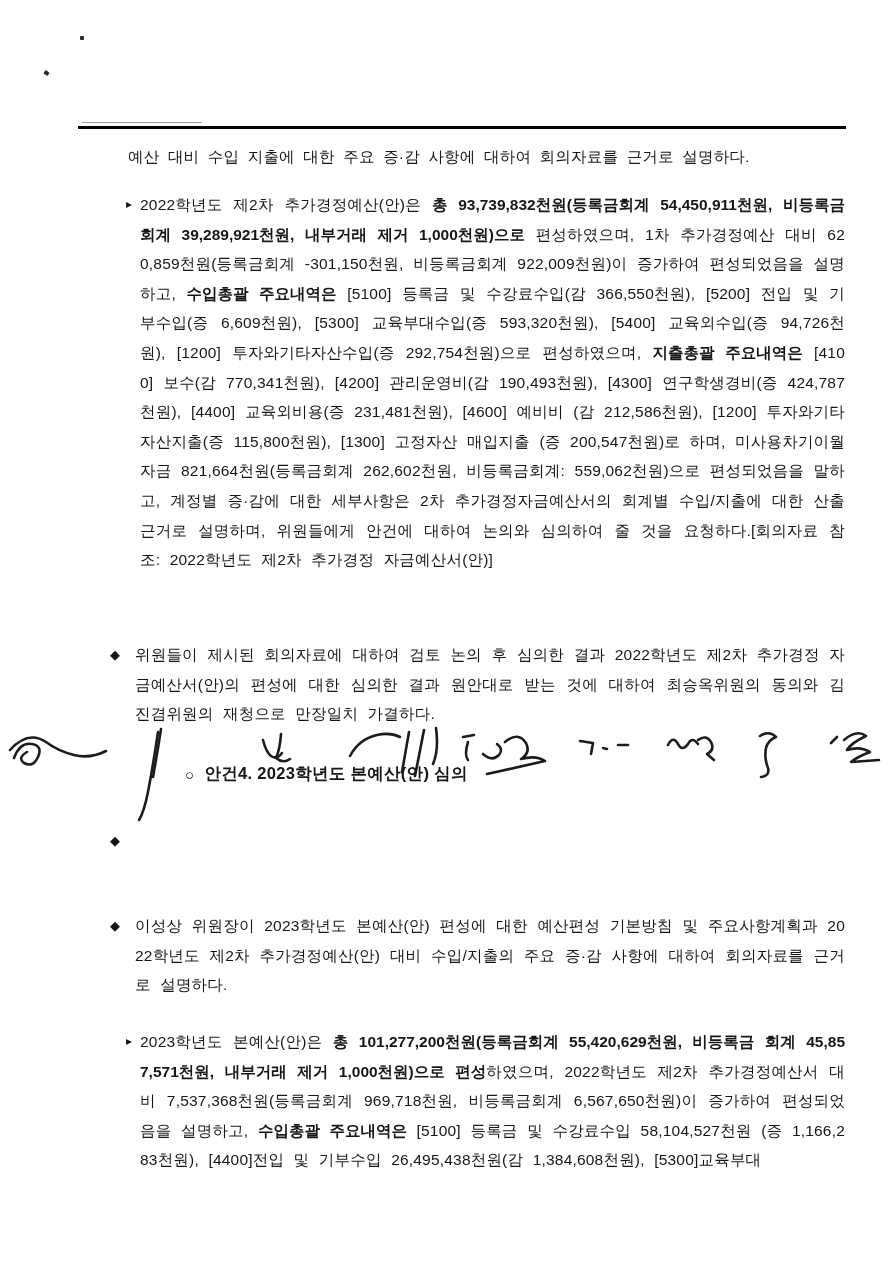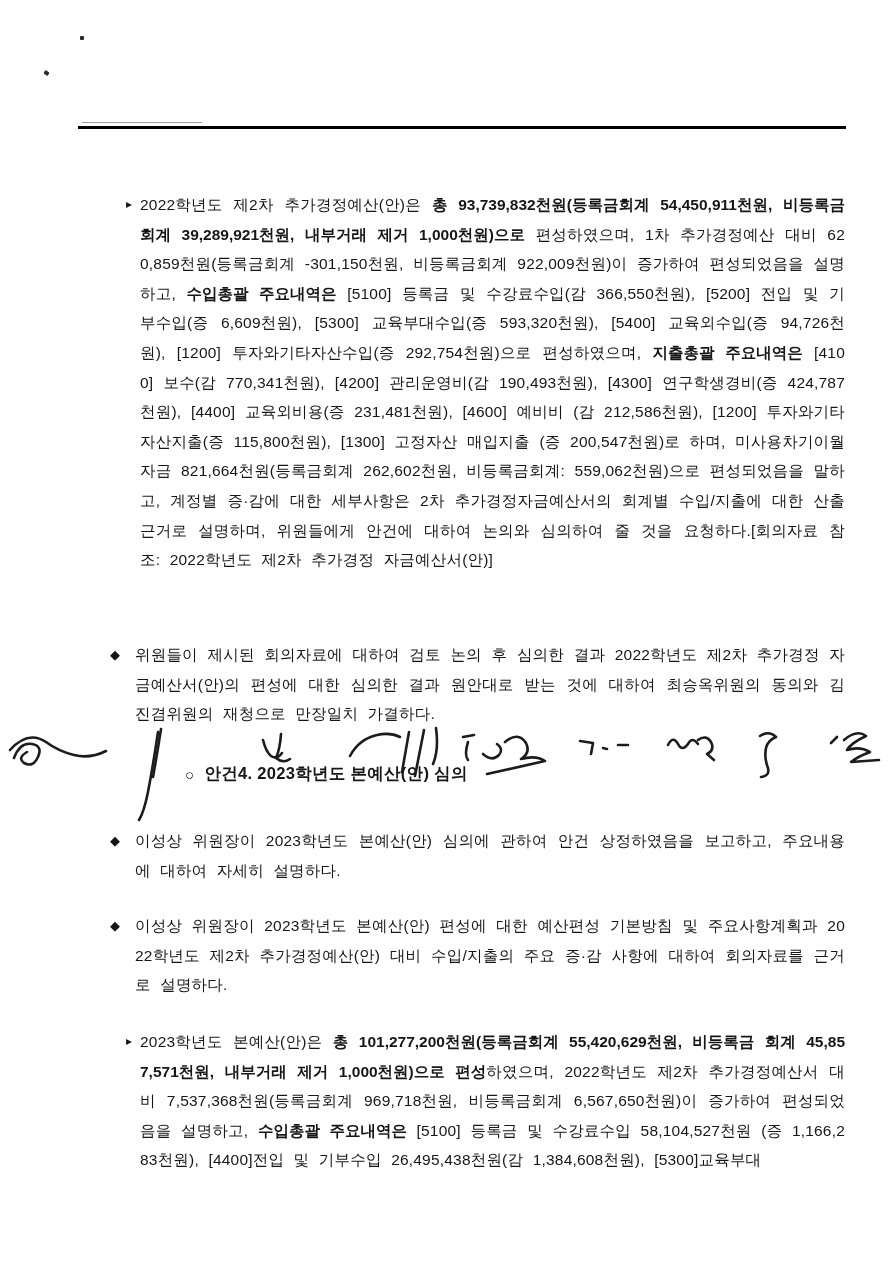--- a/index.html
+++ b/index.html
@@ -55,39 +55,39 @@
 <body>
 
 <div class="page">
 
   <span class="speck speck1"></span>
   <span class="speck speck2"></span>
 
   <div class="top-rule-ghost"></div>
   <div class="top-rule"></div>
 
+  <p class="carryover">예산 대비 수입 지출에 대한 주요 증·감 사항에 대하여 회의자료를 근거로 설명하다.</p>
 
   <div class="para p1">
     <span class="bullet tri">▸</span>
     <span><span>2022학년도 제2차 추가경정예산(안)은 </span><b>총 93,739,832천원(등록금회계 54,450,911천원, 비등록금 회계 39,289,921천원, 내부거래 제거 1,000천원)으로</b><span> 편성하였으며, 1차 추가경정예산 대비 620,859천원(등록금회계 -301,150천원, 비등록금회계 922,009천원)이 증가하여 편성되었음을 설명하고, </span><b>수입총괄 주요내역은</b><span> [5100] 등록금 및 수강료수입(감 366,550천원), [5200] 전입 및 기부수입(증 6,609천원), [5300] 교육부대수입(증 593,320천원), [5400] 교육외수입(증 94,726천원), [1200] 투자와기타자산수입(증 292,754천원)으로 편성하였으며, </span><b>지출총괄 주요내역은</b><span> [4100] 보수(감 770,341천원), [4200] 관리운영비(감 190,493천원), [4300] 연구학생경비(증 424,787천원), [4400] 교육외비용(증 231,481천원), [4600] 예비비 (감 212,586천원), [1200] 투자와기타자산지출(증 115,800천원), [1300] 고정자산 매입지출 (증 200,547천원)로 하며, 미사용차기이월자금 821,664천원(등록금회계 262,602천원, 비등록금회계: 559,062천원)으로 편성되었음을 말하고, 계정별 증·감에 대한 세부사항은 2차 추가경정자금예산서의 회계별 수입/지출에 대한 산출근거로 설명하며, 위원들에게 안건에 대하여 논의와 심의하여 줄 것을 요청하다.[회의자료 참조: 2022학년도 제2차 추가경정 자금예산서(안)]</span></span>
   </div>
 
   <div class="para p2">
     <span class="bullet dia">◆</span>
     <span><span>위원들이 제시된 회의자료에 대하여 검토 논의 후 심의한 결과 2022학년도 제2차 추가경정 자금예산서(안)의 편성에 대한 심의한 결과 원안대로 받는 것에 대하여 최승옥위원의 동의와 김진겸위원의 재청으로 만장일치 가결하다.</span></span>
   </div>
 
   <div class="heading">
     <span class="circ">○</span>
     <span>안건4. 2023학년도 본예산(안) 심의</span>
   </div>
 
   <div class="para p3">
     <span class="bullet dia">◆</span>
-    <span><span>이성상 위원장이 2023학년도 본예산(안) 심의에 관하여 안건 상정하였음을 보고하고, 주요내용에 대하여 자세히 설명하다.</span></span>
   </div>
 
   <div class="para p4">
     <span class="bullet dia">◆</span>
     <span><span>이성상 위원장이 2023학년도 본예산(안) 편성에 대한 예산편성 기본방침 및 주요사항계획과 2022학년도 제2차 추가경정예산(안) 대비 수입/지출의 주요 증·감 사항에 대하여 회의자료를 근거로 설명하다.</span></span>
   </div>
 
   <div class="para p5">
     <span class="bullet tri">▸</span>
     <span><span>2023학년도 본예산(안)은 </span><b>총 101,277,200천원(등록금회계 55,420,629천원, 비등록금 회계 45,857,571천원, 내부거래 제거 1,000천원)으로 편성</b><span>하였으며, 2022학년도 제2차 추가경정예산서 대비 7,537,368천원(등록금회계 969,718천원, 비등록금회계 6,567,650천원)이 증가하여 편성되었음을 설명하고, </span><b>수입총괄 주요내역은</b><span> [5100] 등록금 및 수강료수입 58,104,527천원 (증 1,166,283천원), [4400]전입 및 기부수입 26,495,438천원(감 1,384,608천원), [5300]교육부대</span></span>

